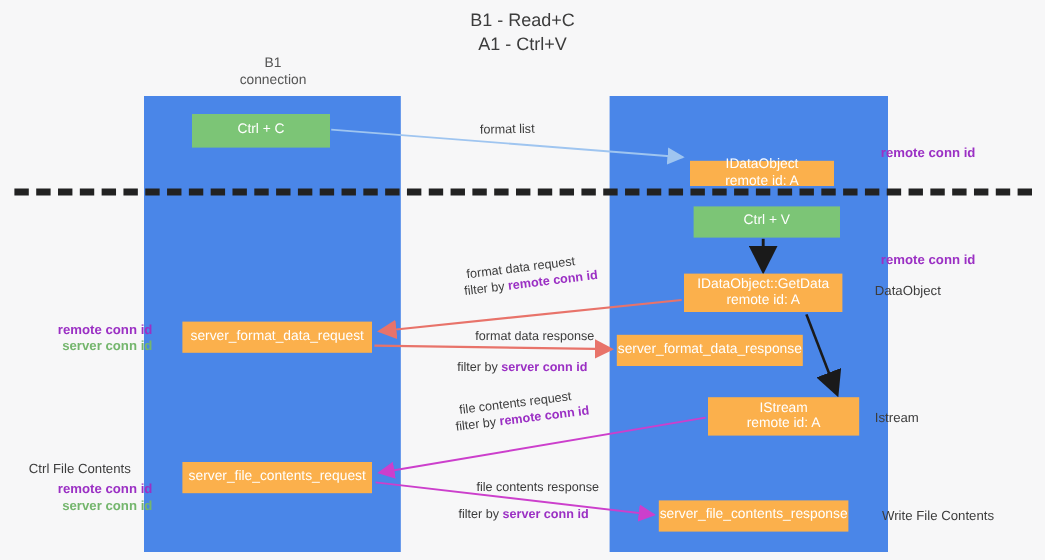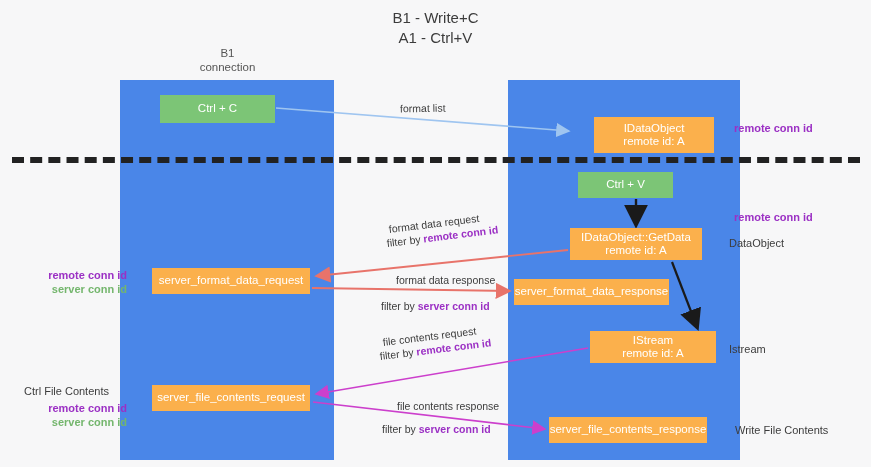--- a/index.html
+++ b/index.html
@@ -40,22 +40,22 @@
     display:flex;flex-direction:column;
     align-items:center;justify-content:center;
     color:#ffffff;font-size:11.5px;line-height:13.5px;
     text-align:right;padding:2px 4px;
   }
   .box .l2{display:block;}
   .green{background:#7cc576;}
   .orange{background:#fbb04c;}
 
   #box-ctrlc{left:160px;top:95px;width:115px;height:28px;}
-  #box-idataobject{left:575px;top:117px;width:120px;height:36px;margin-left:19px;}
-  #box-ctrlv{left:578px;top:172px;width:95px;height:26px;}
+  #box-idataobject{left:575px;top:134px;width:120px;height:21px;}
+  #box-ctrlv{left:578px;top:172px;width:122px;height:26px;}
   #box-getdata{left:570px;top:228px;width:132px;height:32px;}
   #box-srv-fmt-req{left:152px;top:268px;width:158px;height:26px;}
   #box-srv-fmt-resp{left:514px;top:279px;width:155px;height:26px;}
   #box-istream{left:590px;top:331px;width:126px;height:32px;}
   #box-srv-file-req{left:152px;top:385px;width:158px;height:26px;}
   #box-srv-file-resp{left:549px;top:417px;width:158px;height:26px;}
 
   
   .side{position:absolute;font-size:11px;line-height:13.5px;}
   .side.bold{font-weight:bold;}
@@ -100,21 +100,21 @@
 
   
   #wires{position:absolute;left:0;top:0;width:871px;height:467px;pointer-events:none;}
 </style>
 </head>
 <body>
 
 <div id="stage">
 
   <div id="title">
-    <span>B1 - Write+C</span>
+    <span>B1 - Read+C</span>
     <span>A1 - Ctrl+V</span>
   </div>
 
   <div id="head-b1" class="col-head">
     <span>B1</span>
     <span class="sub">connection</span>
   </div>
 
   <div id="lane-b1" class="lane"></div>
   <div id="lane-a1" class="lane"></div>

